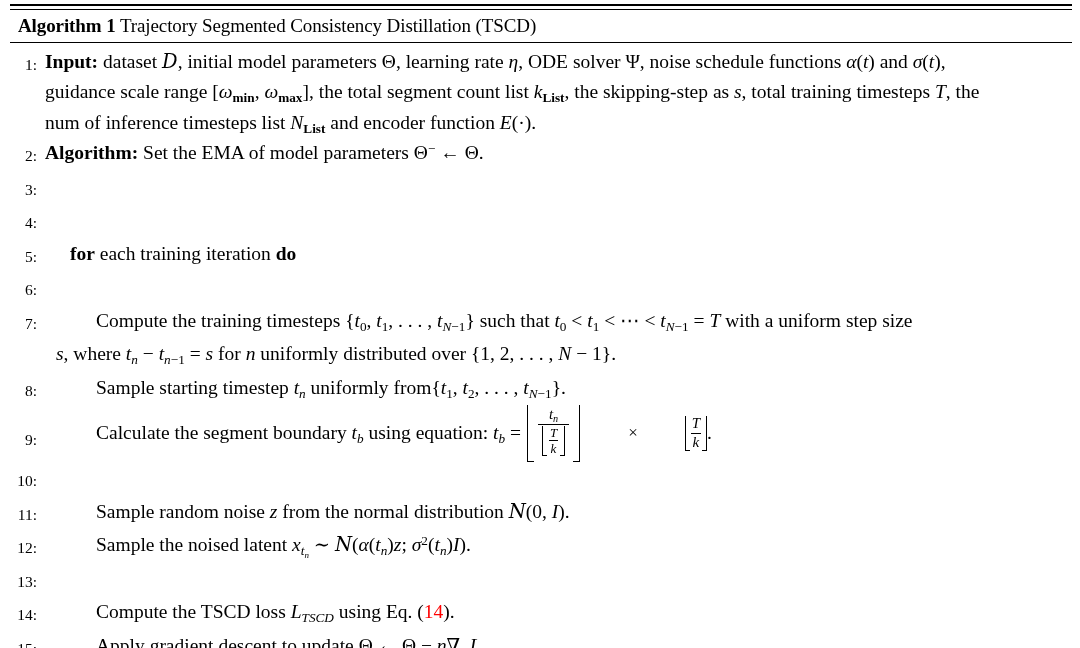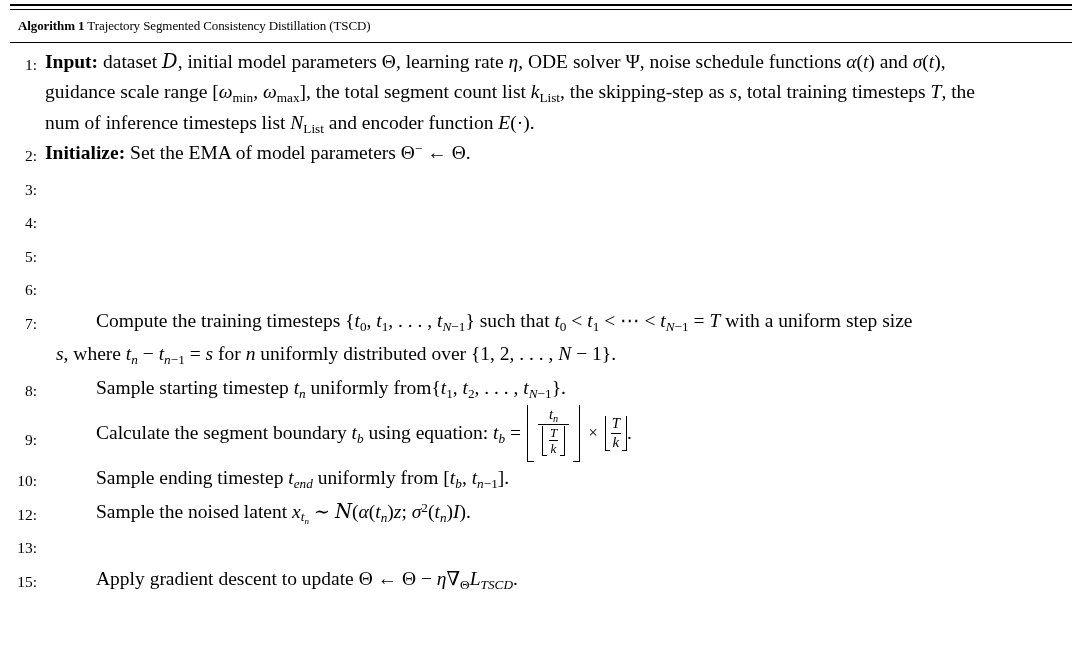--- a/index.html
+++ b/index.html
@@ -33,21 +33,21 @@
     margin: 4px 0 0 0;
   }
   .rule-mid {
     border-top: 1.1px solid #000;
     height: 0;
     margin: 0;
   }
 
   
   .caption {
-    font-size: 13px;
+    font-size: 19px;
     line-height: 26px;
     padding: 3px 0 3px 8px;
     letter-spacing: -0.1px;
   }
   .caption .cap-label {
     font-weight: bold;
   }
 
   
   .lines {
@@ -76,21 +76,21 @@
   
   .ind0 { padding-left: 1px; }
   .ind1 { padding-left: 26px; }
   .ind2 { padding-left: 52px; }
 
   .kw { font-weight: bold; }
   .mathit {
     font-family: "Liberation Serif", "DejaVu Serif", serif;
     font-style: italic;
   }
-  .mathrm { font-style: normal; }
+  .mathrm { font-style: normal; font-weight: bold; }
   .cal {
     font-family: "DejaVu Serif", "Liberation Serif", serif;
     font-style: italic;
   }
   .eqref { color: #FF0000; }
 
   sub, sup {
     font-size: 0.68em;
     line-height: 0;
   }
@@ -104,20 +104,21 @@
   }
   .wrapline .lineno { visibility: hidden; }
 
   
   .frac-expr {
     display: inline-flex;
     align-items: center;
     vertical-align: middle;
     position: relative;
     top: -1px;
+    gap: 40px;
   }
   .floor-big {
     display: inline-flex;
     align-items: stretch;
     font-size: 19.5px;
   }
   .floor-big .bar-l,
   .floor-big .bar-r {
     width: 6px;
     border-bottom: 1.4px solid #000;
@@ -186,35 +187,38 @@
       <span class="lineno">1:</span>
       <span class="content ind0"><span class="kw">Input:</span>
         dataset <span class="cal">D</span>, initial model parameters Θ, learning rate <span class="mathit">η</span>, ODE solver Ψ, noise schedule functions <span class="mathit">α</span>(<span class="mathit">t</span>) and <span class="mathit">σ</span>(<span class="mathit">t</span>),<br>
         guidance scale range [<span class="mathit">ω</span><sub class="mathrm">min</sub>, <span class="mathit">ω</span><sub class="mathrm">max</sub>], the total segment count list <span class="mathit">k</span><sub class="mathrm">List</sub>, the skipping-step as <span class="mathit">s</span>, total training timesteps <span class="mathit">T</span>, the<br>
         num of inference timesteps list <span class="mathit">N</span><sub class="mathrm">List</sub> and encoder function <span class="mathit">E</span>(·).
       </span>
     </div>
 
     <div class="line">
       <span class="lineno">2:</span>
-      <span class="content ind0"><span class="kw">Initialize:</span>
+      <span class="content ind0"><span class="kw">Algorithm:</span>
         Set the EMA of model parameters Θ<sup>−</sup> ← Θ.
       </span>
     </div>
 
     <div class="line">
       <span class="lineno">3:</span>
     </div>
 
     <div class="line">
       <span class="lineno">4:</span>
     </div>
 
     <div class="line">
       <span class="lineno">5:</span>
+      <span class="content ind1"><span class="kw">for</span>
+        each training iteration <span class="kw">do</span>
+      </span>
     </div>
 
     <div class="line">
       <span class="lineno">6:</span>
     </div>
 
     <div class="line">
       <span class="lineno">7:</span>
       <span class="content ind2">
         Compute the training timesteps {<span class="mathit">t</span><sub>0</sub>, <span class="mathit">t</span><sub>1</sub>, . . . , <span class="mathit">t</span><sub><span class="mathit">N</span>−1</sub>} such that <span class="mathit">t</span><sub>0</sub> &lt; <span class="mathit">t</span><sub>1</sub> &lt; ⋯ &lt; <span class="mathit">t</span><sub><span class="mathit">N</span>−1</sub> = <span class="mathit">T</span> with a uniform step size
@@ -264,37 +268,46 @@
               <span class="den"><span class="mathit">k</span></span>
             </span>
             <span class="bar-r"></span>
           </span>
         </span>.
       </span>
     </div>
 
     <div class="line">
       <span class="lineno">10:</span>
-      <span class="content ind2">
-        Sample ending timestep <span class="mathit">t</span><sub><span class="mathit">end</span></sub> uniformly from [<span class="mathit">t</span><sub><span class="mathit">b</span></sub>, <span class="mathit">t</span><sub><span class="mathit">n</span>−1</sub>].
-      </span>
-    </div>
-
+    </div>
+
+    <div class="line">
+      <span class="lineno">11:</span>
+      <span class="content ind2">
+        Sample random noise <span class="mathit">z</span> from the normal distribution <span class="cal">N</span>(0, <span class="mathit">I</span>).
+      </span>
+    </div>
 
     <div class="line">
       <span class="lineno">12:</span>
       <span class="content ind2">
         Sample the noised latent <span class="mathit">x</span><sub><span class="mathit">t</span><sub><span class="mathit">n</span></sub></sub> ∼ <span class="cal">N</span>(<span class="mathit">α</span>(<span class="mathit">t</span><sub><span class="mathit">n</span></sub>)<span class="mathit">z</span>; <span class="mathit">σ</span><sup>2</sup>(<span class="mathit">t</span><sub><span class="mathit">n</span></sub>)<span class="mathit">I</span>).
       </span>
     </div>
 
     <div class="line">
       <span class="lineno">13:</span>
     </div>
 
+    <div class="line">
+      <span class="lineno">14:</span>
+      <span class="content ind2">
+        Compute the TSCD loss <span class="mathit">L</span><sub><span class="mathit">TSCD</span></sub> using Eq. (<span class="eqref">14</span>).
+      </span>
+    </div>
 
     <div class="line">
       <span class="lineno">15:</span>
       <span class="content ind2">
         Apply gradient descent to update Θ ← Θ − <span class="mathit">η</span>∇<sub>Θ</sub><span class="mathit">L</span><sub><span class="mathit">TSCD</span></sub>.
       </span>
     </div>
 
   </div>
 

